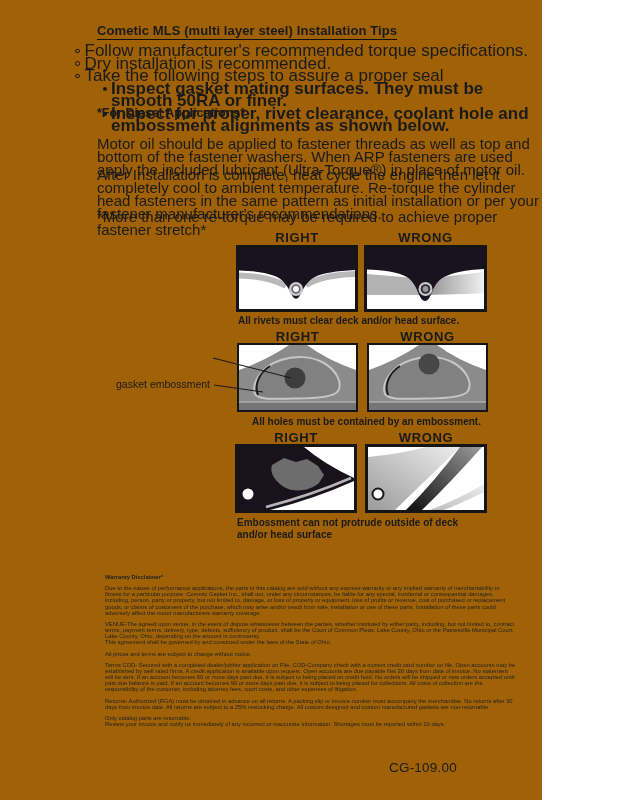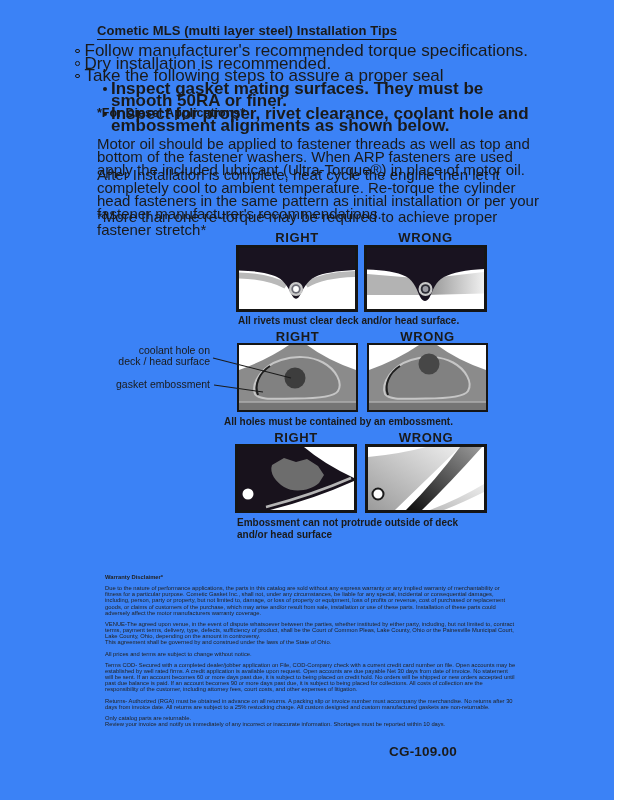--- a/index.html
+++ b/index.html
@@ -1,18 +1,18 @@
 <!DOCTYPE html>
 <html><head>
 <meta charset="utf-8">
 <style>
   * { margin:0; padding:0; box-sizing:border-box; }
   html,body { background:#ffffff; }
   body { font-family:"Liberation Sans", sans-serif; color:#1a1a1a; }
-  .page { position:relative; width:614px; height:800px; background:#3b82f6; overflow:hidden; }
+  .page { position:relative; width:542px; height:800px; background:#a16207; overflow:hidden; }
   .abs { position:absolute; }
 
   .title { left:97px; top:23px; font-size:13px; font-weight:bold;
            border-bottom:1.6px solid #111; padding-bottom:1px; letter-spacing:0.1px; }
 
   .bullets { left:75px; top:45px; width:470px; font-size:17px; line-height:12.5px; }
   .bullet-row { display:flex; align-items:flex-start; }
   .bullet-row.sub { margin-left:28px;font-weight:bold; }
   .marker-open { width:4.5px; height:4.5px; border:1.1px solid #1a1a1a; border-radius:50%;
                  margin:3.5px 5px 0 0; flex:0 0 auto; }
@@ -27,21 +27,21 @@
   .dg-box { border:3px solid #151515; background:#fff; }
   .dg-box svg { display:block; width:100%; height:100%; }
   .dg-caption { font-size:10px; font-weight:bold; line-height:11.6px; white-space:pre-line; }
 
   .ann-label { font-size:10.5px; line-height:10.8px; text-align:right; white-space:pre-line; }
 
   .legal { left:105px; top:574px; width:412px; font-size:5.8px; line-height:6.15px; color:#222; }
   .legal p { margin-bottom:5px; white-space:pre-line; }
   .legal .lh { font-weight:bold; margin-bottom:5px; }
 
-  .footer-code { left:389px; top:744px; font-size:13.5px; letter-spacing:0.2px;font-weight:bold; }
+  .footer-code { left:389px; top:760px; font-size:13.5px; letter-spacing:0.2px; }
 
   .overlay { left:0; top:0; width:618px; height:800px; pointer-events:none; }
 </style>
 </head>
 <body>
 
 <div class="page">
 
   <div class="abs title">Cometic MLS (multi layer steel) Installation Tips</div>
 
@@ -104,22 +104,20 @@
       <circle cx="58.5" cy="41" r="4.8" fill="#2a2a33"></circle>
       <circle cx="58.5" cy="41" r="2.9" fill="#9a9aa2"></circle>
     </svg>
   </div>
 
   <div class="abs dg-caption" style="left:238px; top:315px;">All rivets must clear deck and/or head surface.</div>
 
   <div class="abs dg-label" style="left:237px; top:329px; width:121px;">RIGHT</div>
   <div class="abs dg-label" style="left:367px; top:329px; width:121px;">WRONG</div>
 
-  <div class="abs ann-label" style="left:98px; top:345px; width:112px;">coolant hole on
-deck / head surface</div>
   <div class="abs ann-label" style="left:98px; top:379px; width:112px;">gasket embossment</div>
 
   <div class="abs dg-box" style="left:237px; top:343px; width:121px; height:69px; border-width:2px;">
     <svg viewBox="0 0 117 65" preserveAspectRatio="none">
       <rect x="0" y="0" width="117" height="65" fill="#8b8b8b"></rect>
       <path d="M0,0 L50,0 Q28,15 0,25 Z" fill="#ffffff"></path>
       <path d="M117,0 L68,0 Q88,15 117,25 Z" fill="#ffffff"></path>
       <path d="M16,49 C12,38 23,21 42,15 C56,10.5 72,11 84,17.5 C97,24.5 104,38 99,46 C95,52.5 76,53.5 57,53.5 C38,53.5 20,55.5 16,49 Z" fill="#818181" stroke="#c6c6c6" stroke-width="2"></path>
       <path d="M19,50 C15,40 20,28 31,21" stroke="#1e1e1e" stroke-width="2" fill="none"></path>
       <circle cx="56" cy="33" r="10.5" fill="#3d3d3d"></circle>
@@ -134,21 +132,21 @@
       <path d="M0,0 L50,0 Q28,15 0,25 Z" fill="#ffffff"></path>
       <path d="M117,0 L68,0 Q88,15 117,25 Z" fill="#ffffff"></path>
       <path d="M16,49 C12,38 23,21 42,15 C56,10.5 72,11 84,17.5 C97,24.5 104,38 99,46 C95,52.5 76,53.5 57,53.5 C38,53.5 20,55.5 16,49 Z" fill="#818181" stroke="#c6c6c6" stroke-width="2"></path>
       <path d="M19,50 C15,40 20,28 31,21" stroke="#1e1e1e" stroke-width="2" fill="none"></path>
       <circle cx="60" cy="19" r="10.5" fill="#474747"></circle>
       <rect x="0" y="57" width="117" height="8" fill="#757575"></rect>
       <path d="M0,57 H117" stroke="#adadad" stroke-width="1.5"></path>
     </svg>
   </div>
 
-  <div class="abs dg-caption" style="left:224px; top:416px;text-align:right;">All holes must be contained by an embossment.</div>
+  <div class="abs dg-caption" style="left:252px; top:416px;text-align:right;">All holes must be contained by an embossment.</div>
 
   <div class="abs dg-label" style="left:235px; top:430px; width:122px;">RIGHT</div>
   <div class="abs dg-label" style="left:365px; top:430px; width:122px;">WRONG</div>
 
   <div class="abs dg-box" style="left:235px; top:444px; width:122px; height:69px;">
     <svg viewBox="0 0 116 63" preserveAspectRatio="none">
       <rect x="0" y="0" width="116" height="63" fill="#ffffff"></rect>
       <path d="M0,0 L66,0 Q86,17 116,31 L116,34 Q76,52 32,63 L0,63 Z" fill="#18121c"></path>
       <path d="M28,60 Q74,48 113,31" stroke="#b5b5b5" stroke-width="2.5" fill="none"></path>
       <path d="M34,18 L46,11 L58,15 L69,12 L80,19 L86,28 L81,36 C72,44 56,46 46,40 C38,35 31,26 34,18 Z" fill="#6d6d6d"></path>

